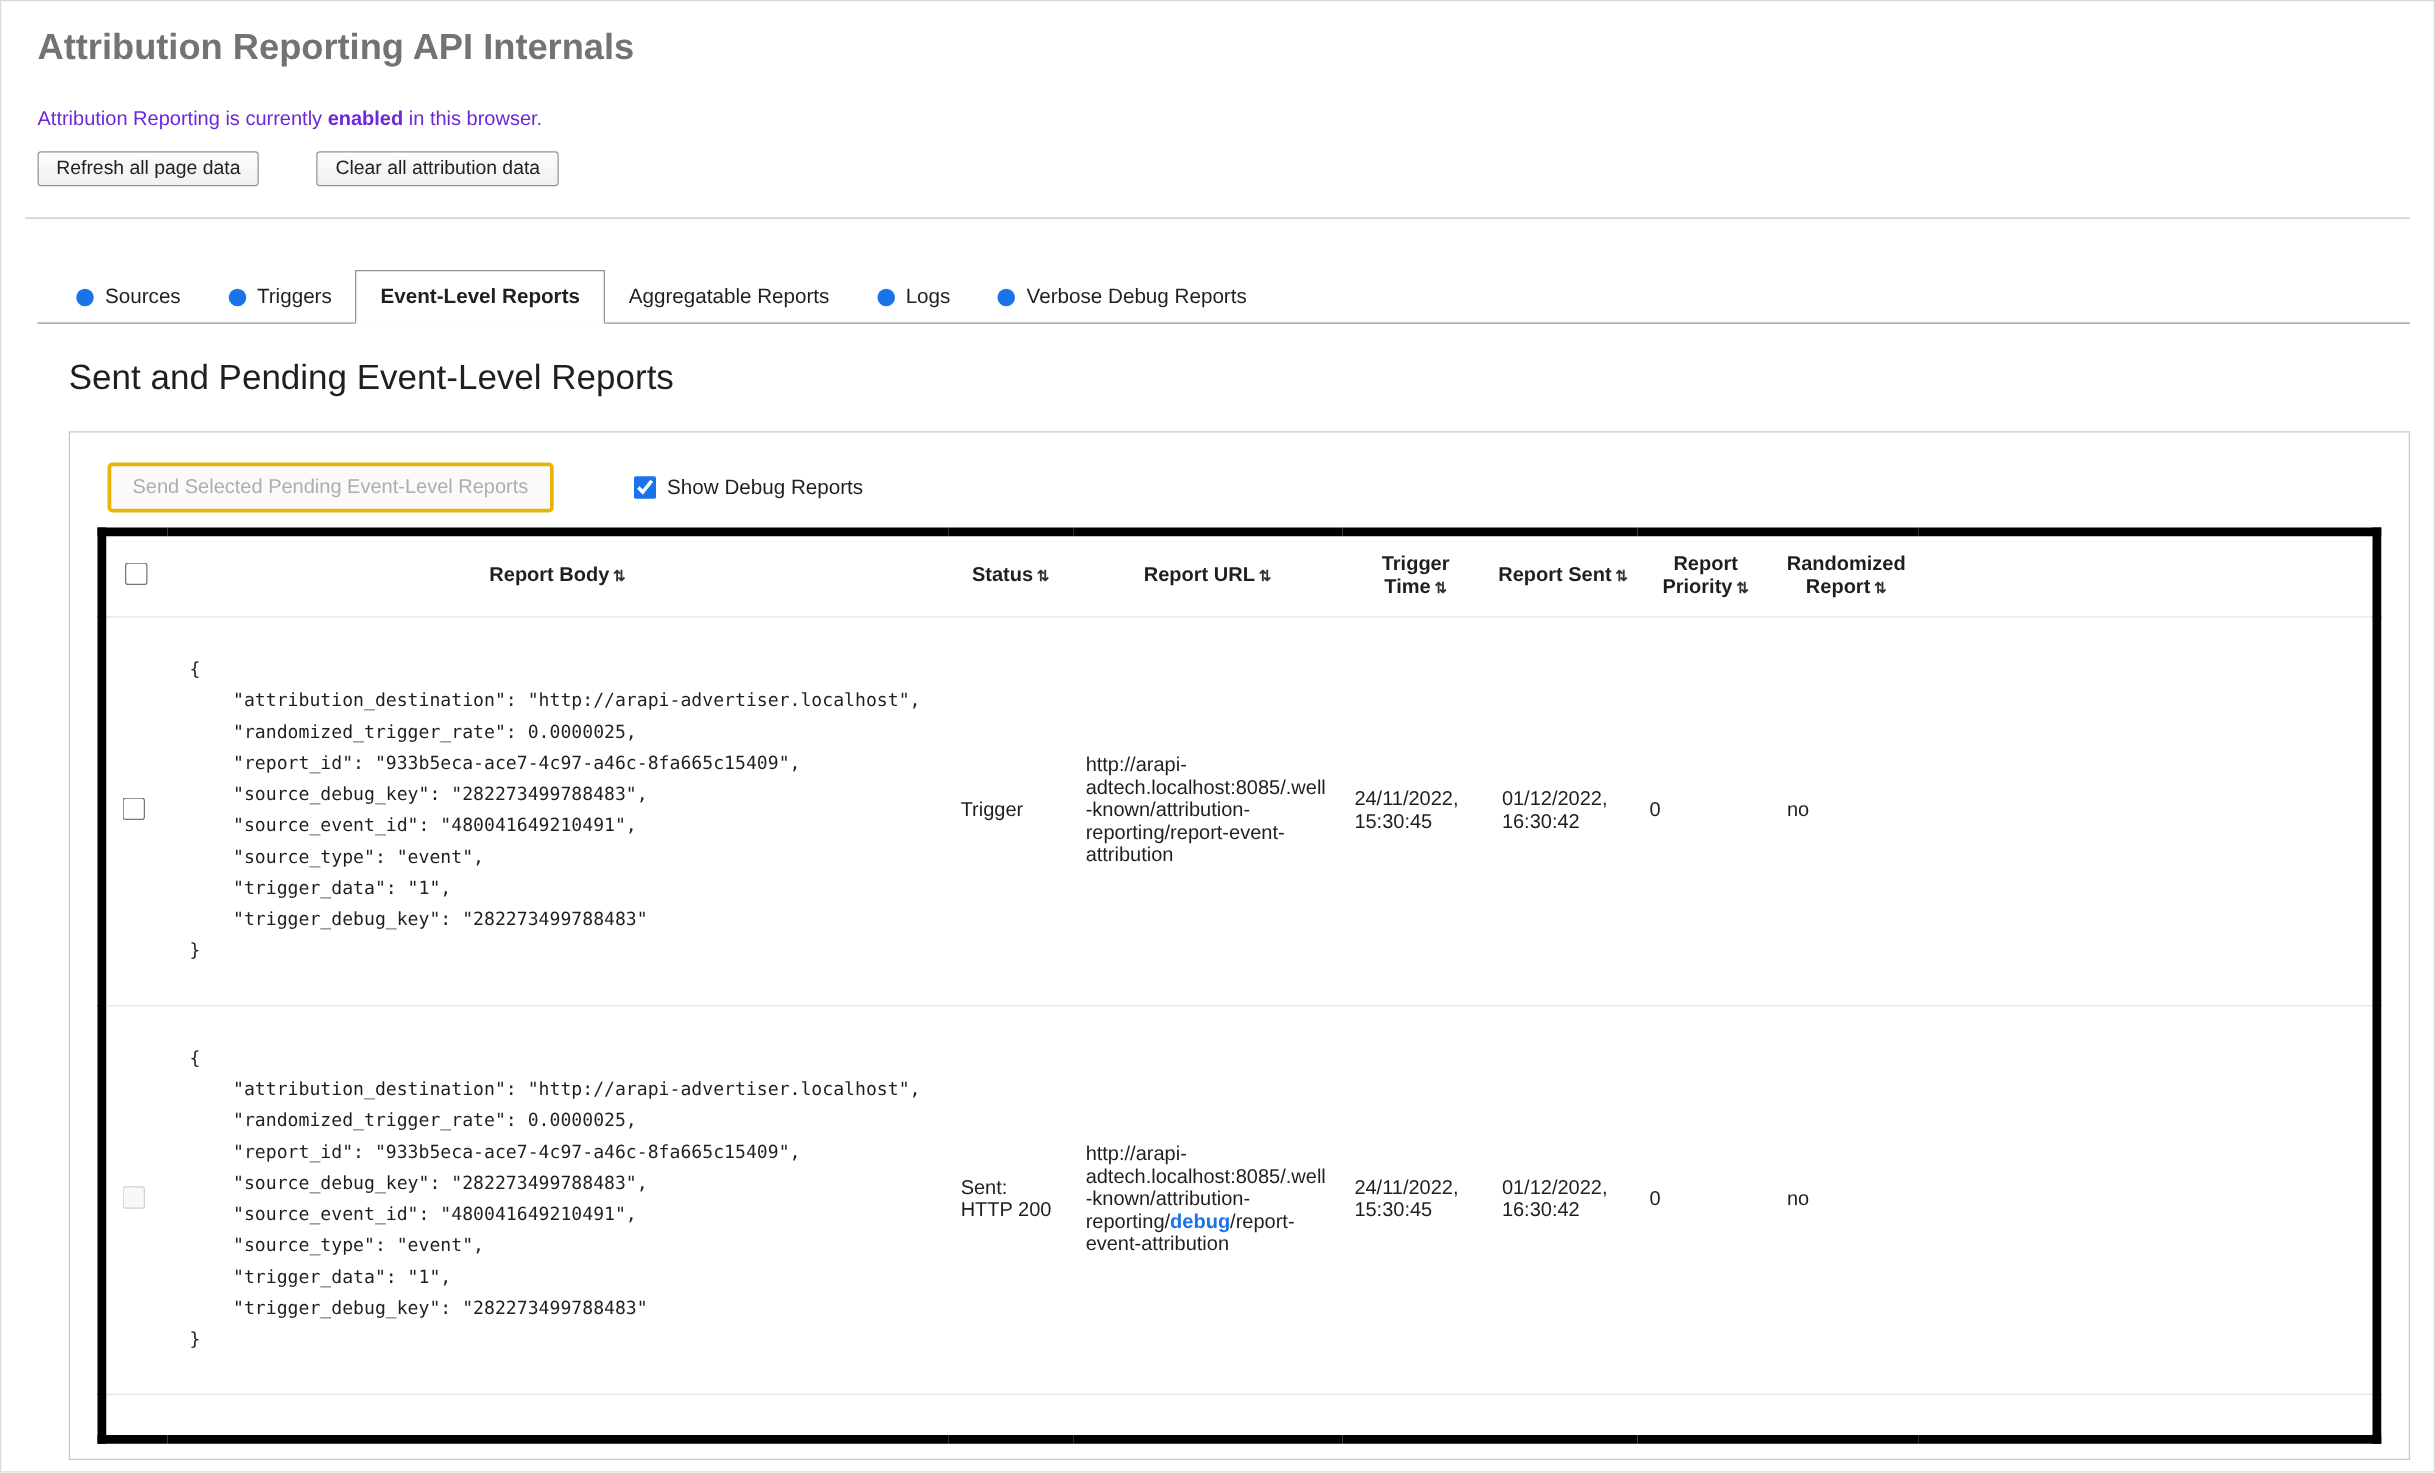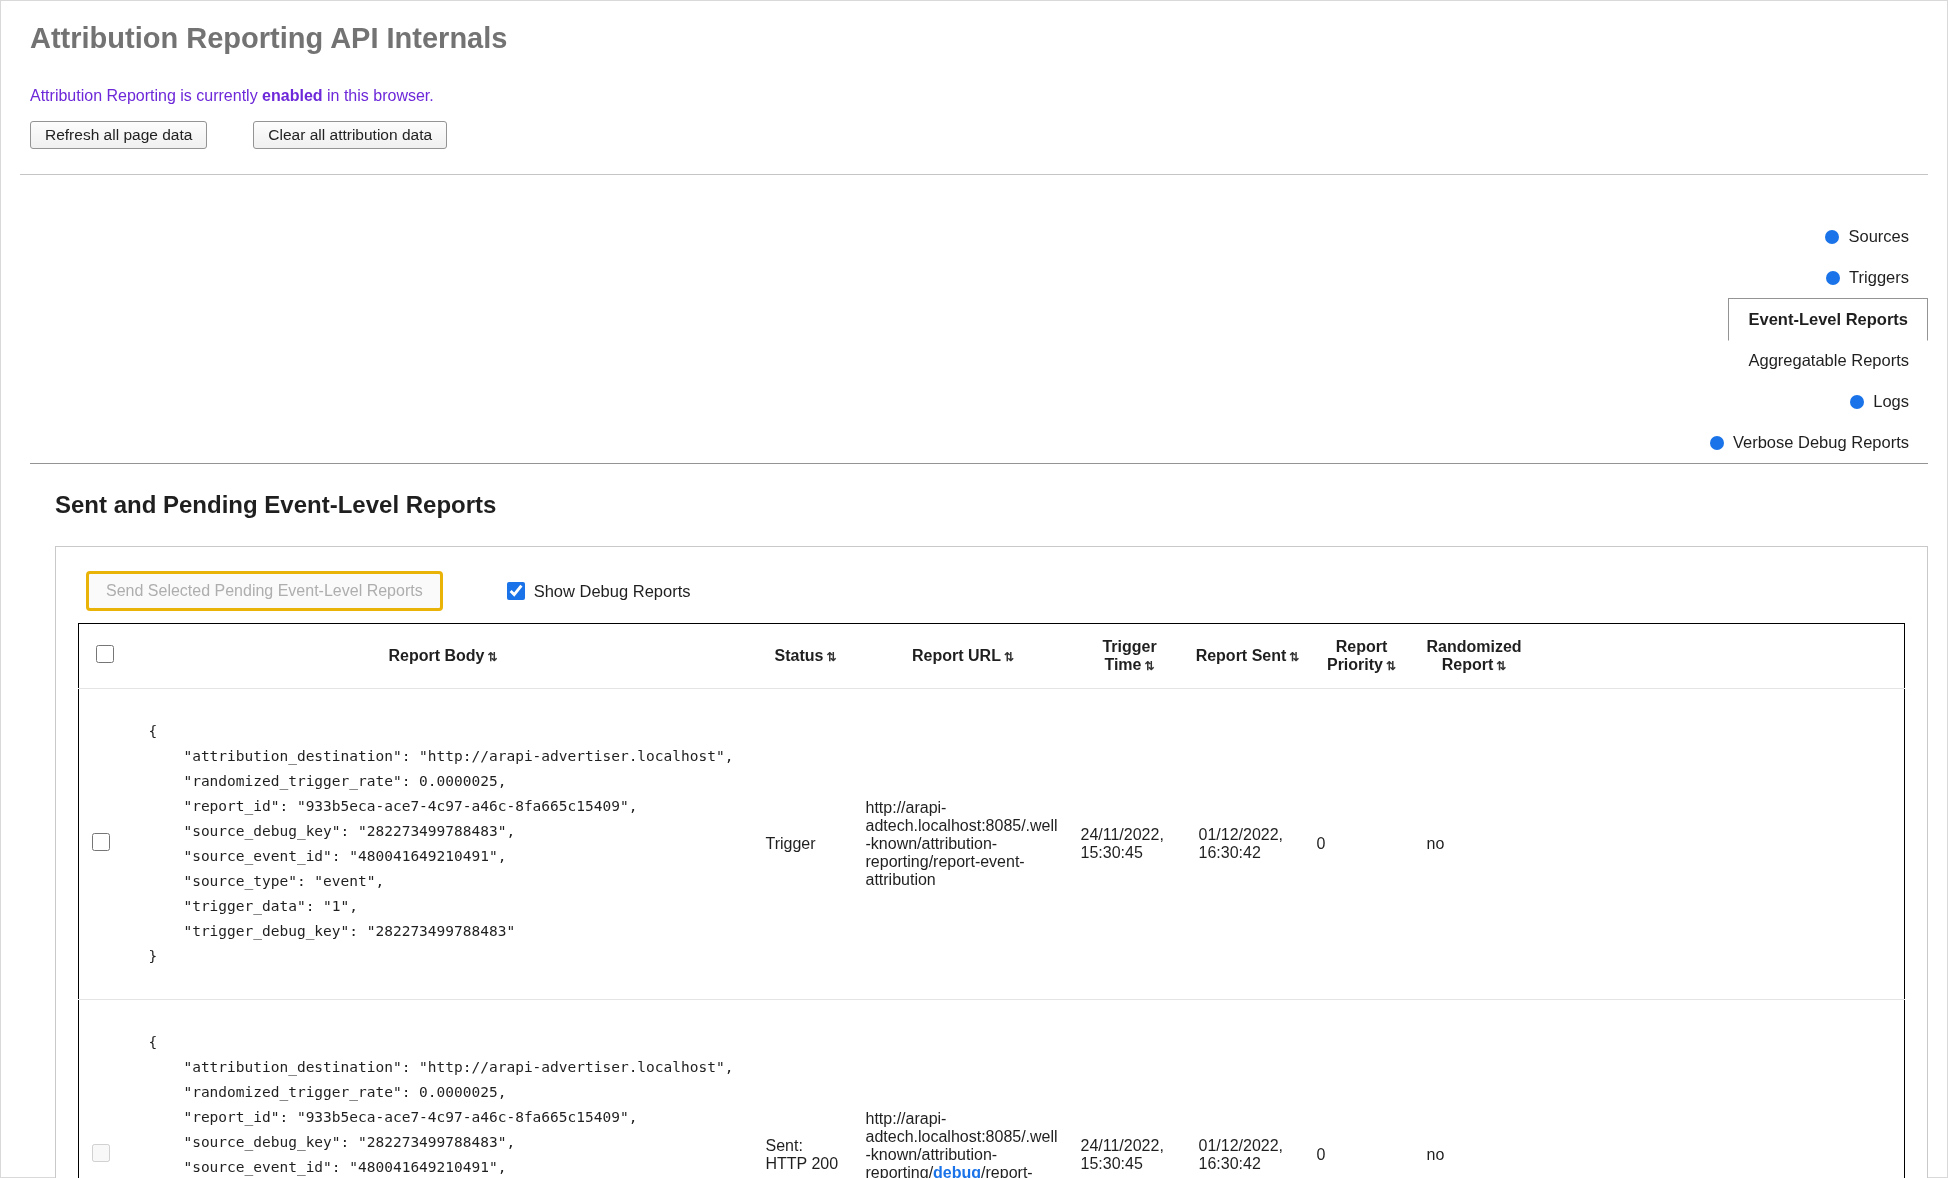--- a/index.html
+++ b/index.html
@@ -14,40 +14,40 @@
   .status-line { margin: 32px 0 0; font-size: 16px; color: #6d28d9; }
   .top-toolbar { display: flex; gap: 46px; margin-top: 16px; }
   .ui-btn {
     font-family: inherit; font-size: 15.5px; color: #222;
     background: linear-gradient(#fdfdfd, #f0f0f0);
     border: 1px solid #949494; border-radius: 3px; padding: 4px 14px; cursor: pointer;
     white-space: nowrap;
   }
   .divider { border: none; border-top: 1px solid #c5c5c5; margin: 25px 0 0 -10px; }
 
-  .tabs { display: flex; align-items: flex-end; margin-top: 41px; border-bottom: 1px solid #949494; padding-left: 12px; flex-direction: column; }
+  .tabs { display: flex; align-items: flex-end; margin-top: 41px; border-bottom: 1px solid #949494; padding-left: 12px; }
   .tab { display: flex; align-items: center; gap: 9px; padding: 11px 19px; font-size: 16.5px; cursor: pointer; white-space: nowrap; }
   .tab .dot { width: 14px; height: 14px; border-radius: 50%; background: #1a73e8; flex: none; }
   .tab.active { font-weight: bold; background: #fff; border: 1px solid #949494; border-bottom: 1px solid #fff; margin-bottom: -1px; }
 
   .tab-content { padding: 27px 0 0 25px; }
-  .section-heading { font-size: 24px; font-weight: bold; margin: 0; color: #1f1f1f; }
+  .section-heading { font-size: 28px; font-weight: normal; margin: 0; color: #1f1f1f; }
 
   .panel { border: 1px solid #c9c9c9; margin-top: 27px; padding: 24px 0 12px; background: #fff; }
   .panel-toolbar { display: flex; align-items: center; padding: 0 30px; }
   .send-btn {
     font-family: inherit; font-size: 16px; color: #aeaeae; background: #fafafa;
     border: 3px solid #eab308; border-radius: 4px; padding: 8px 17px; white-space: nowrap;
   }
   .debug-toggle { display: flex; align-items: center; gap: 9px; margin-left: 64px; font-size: 16.5px; cursor: pointer; }
   input[type="checkbox"] { width: 18px; height: 18px; accent-color: #1a73e8; margin: 0; cursor: pointer; }
 
   table.reports {
     width: calc(100% - 44px); margin: 12px 22px 0; border-collapse: collapse;
-    table-layout: fixed; border: 1px solid #000000;
+    table-layout: fixed; border: 7px solid #000000;
   }
   .reports th, .reports td { vertical-align: middle; }
   .reports thead th { font-size: 16px; font-weight: bold; text-align: center; padding: 14px 6px; cursor: pointer; }
   .reports thead tr, .reports tbody tr { border-bottom: 1px solid #e4e4e4; }
   .reports td { font-size: 16px; text-align: left; padding: 10px 10px; }
   th.check-cell, td.check-cell { text-align: left; padding-left: 13px; }
   .sort-icon { font-size: 12px; font-weight: bold; margin-left: 3px; color: #333; }
   .body-pre {
     font-family: "DejaVu Sans Mono", monospace; font-size: 14.5px; line-height: 25px;
     margin: 20px 0 20px 8px; white-space: pre; color: #1f1f1f;

